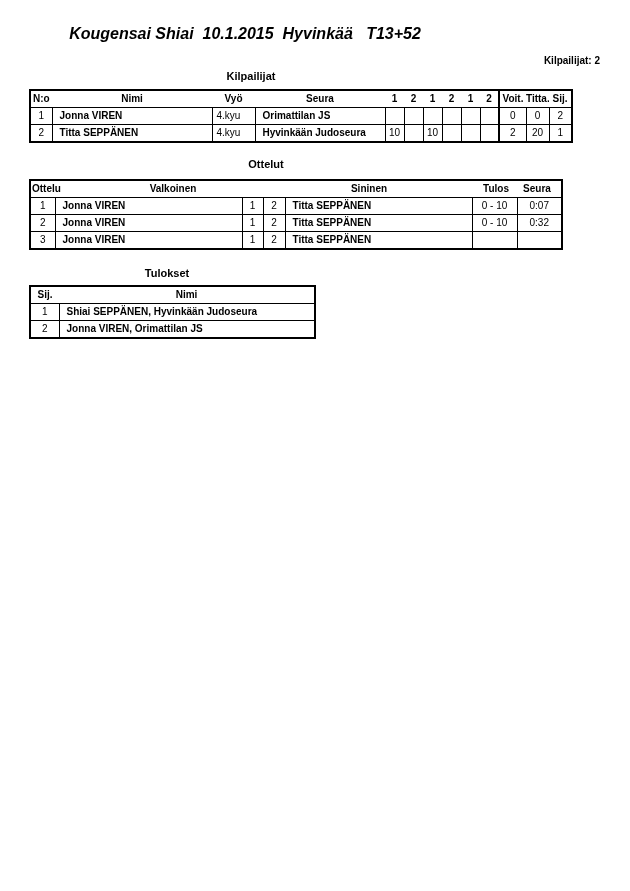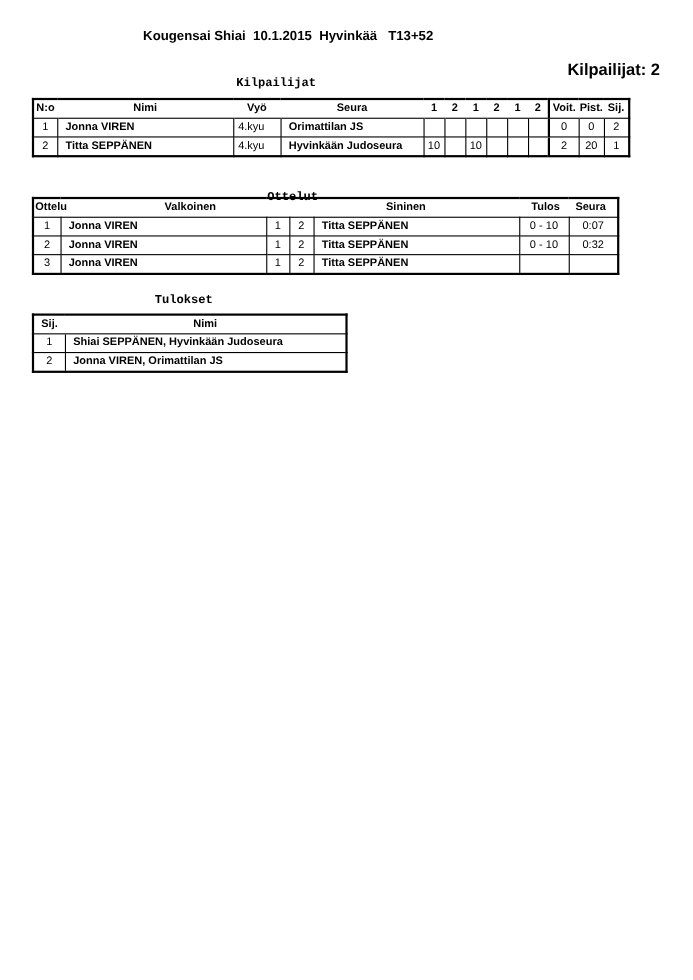--- a/index.html
+++ b/index.html
@@ -5,34 +5,34 @@
   html, body { margin: 0; padding: 0; }
   body {
     width: 630px; height: 891px;
     background: #ffffff;
     font-family: "Liberation Sans", sans-serif;
     color: #000000;
     position: relative;
     overflow: hidden;
   }
   .title {
-    position: absolute; top: 25px; left: 262px;
+    position: absolute; top: 25px; left: 245px;
     transform: translateX(-50%);
-    font-size: 12px; font-weight: bold; white-space: pre;
+    font-size: 16px; font-weight: bold; white-space: pre; font-style: italic;
   }
   .kcount {
     position: absolute; top: 55px; right: 30px;
-    font-size: 15px; font-weight: bold;
+    font-size: 10px; font-weight: bold;
   }
   .heading {
     position: absolute; transform: translateX(-50%);
-    font-size: 11px; font-weight: bold; white-space: nowrap; font-family: Liberation Mono, monospace;
+    font-size: 11px; font-weight: bold; white-space: nowrap;
   }
   .h-kilpailijat { top: 70px; left: 251px; }
-  .h-ottelut    { top: 174px; left: 266px; }
+  .h-ottelut    { top: 158px; left: 266px; }
   .h-tulokset   { top: 267px; left: 167px; }
 
   table {
     position: absolute;
     border-collapse: collapse;
     table-layout: fixed;
     border: 2px solid #000;
     font-size: 10px;
   }
   .t-kilpailijat { left: 29px; top: 89px;  width: 543px; }
@@ -93,21 +93,21 @@
     <td class="hc">Nimi</td>
     <td class="hc">Vyö</td>
     <td class="hc">Seura</td>
     <td class="hc">1</td>
     <td class="hc">2</td>
     <td class="hc">1</td>
     <td class="hc">2</td>
     <td class="hc">1</td>
     <td class="hc">2</td>
     <td class="hc bL2">Voit.</td>
-    <td class="hc">Pist.</td>
+    <td class="hc">Titta.</td>
     <td class="hc">Sij.</td>
   </tr>
   <tr>
     <td class="c">1</td>
     <td class="l">Jonna VIREN</td>
     <td class="vy">4.kyu</td>
     <td class="l">Orimattilan JS</td>
     <td class="c"></td>
     <td class="c"></td>
     <td class="c"></td>

